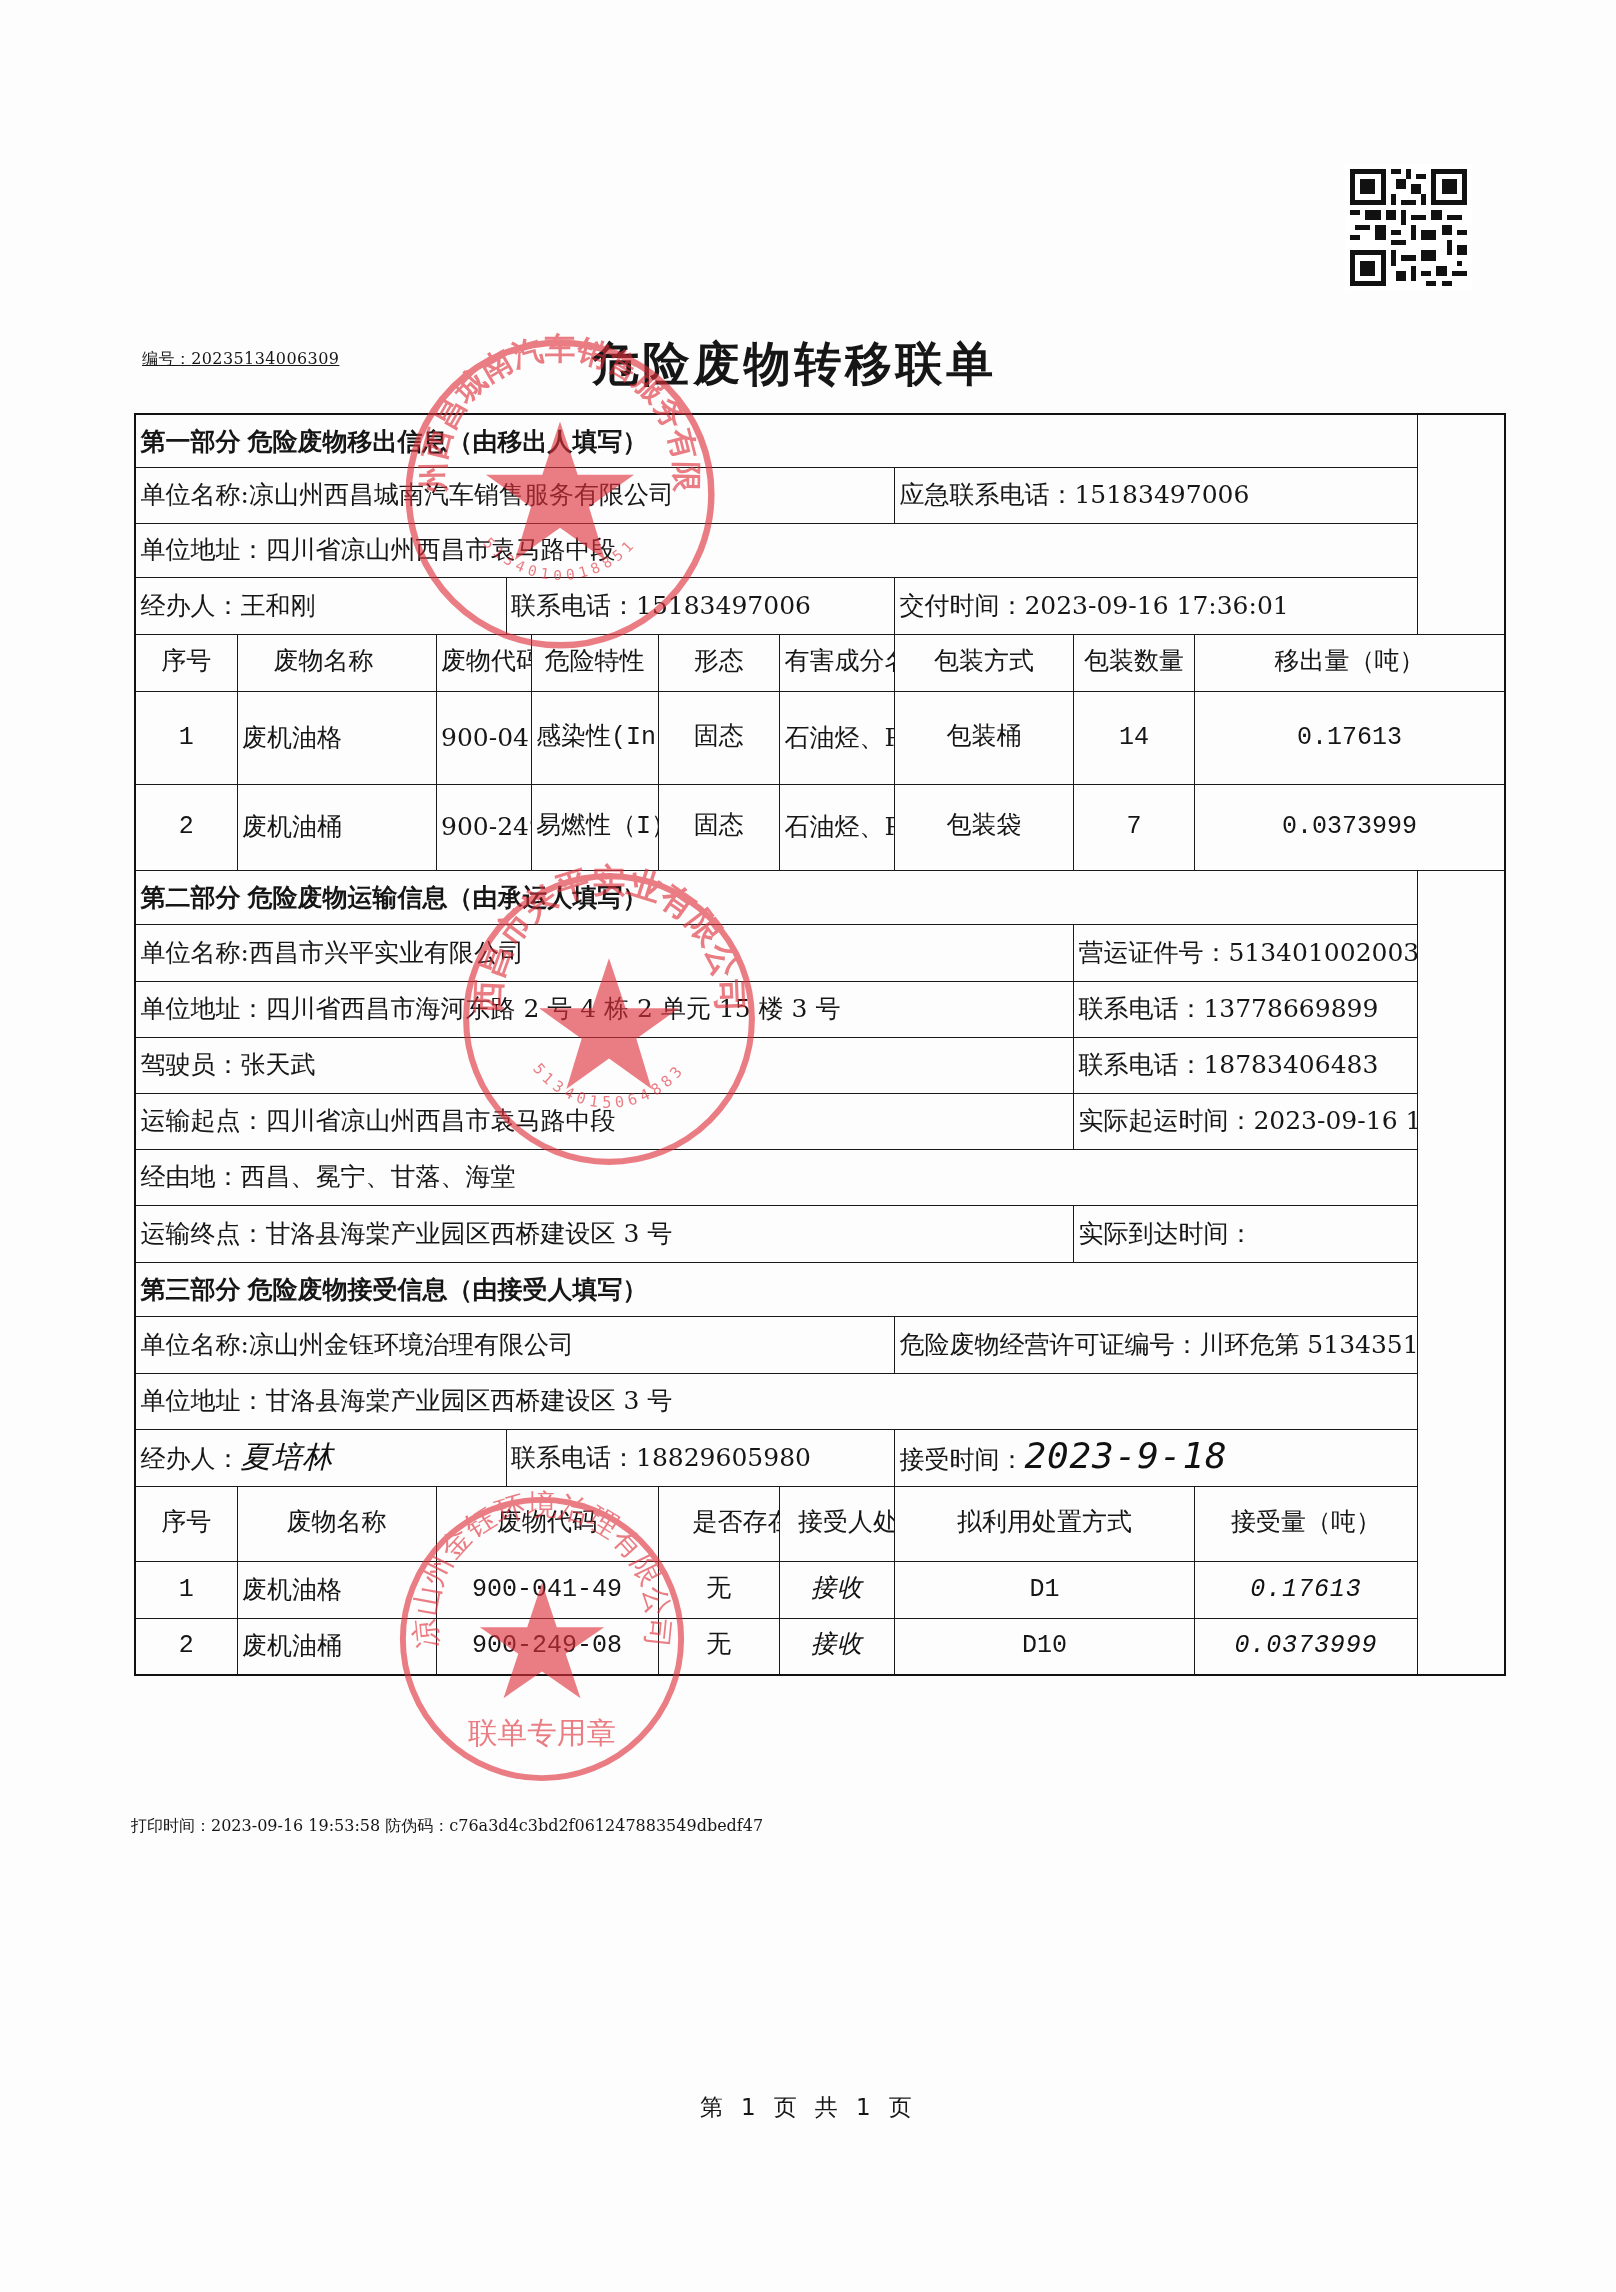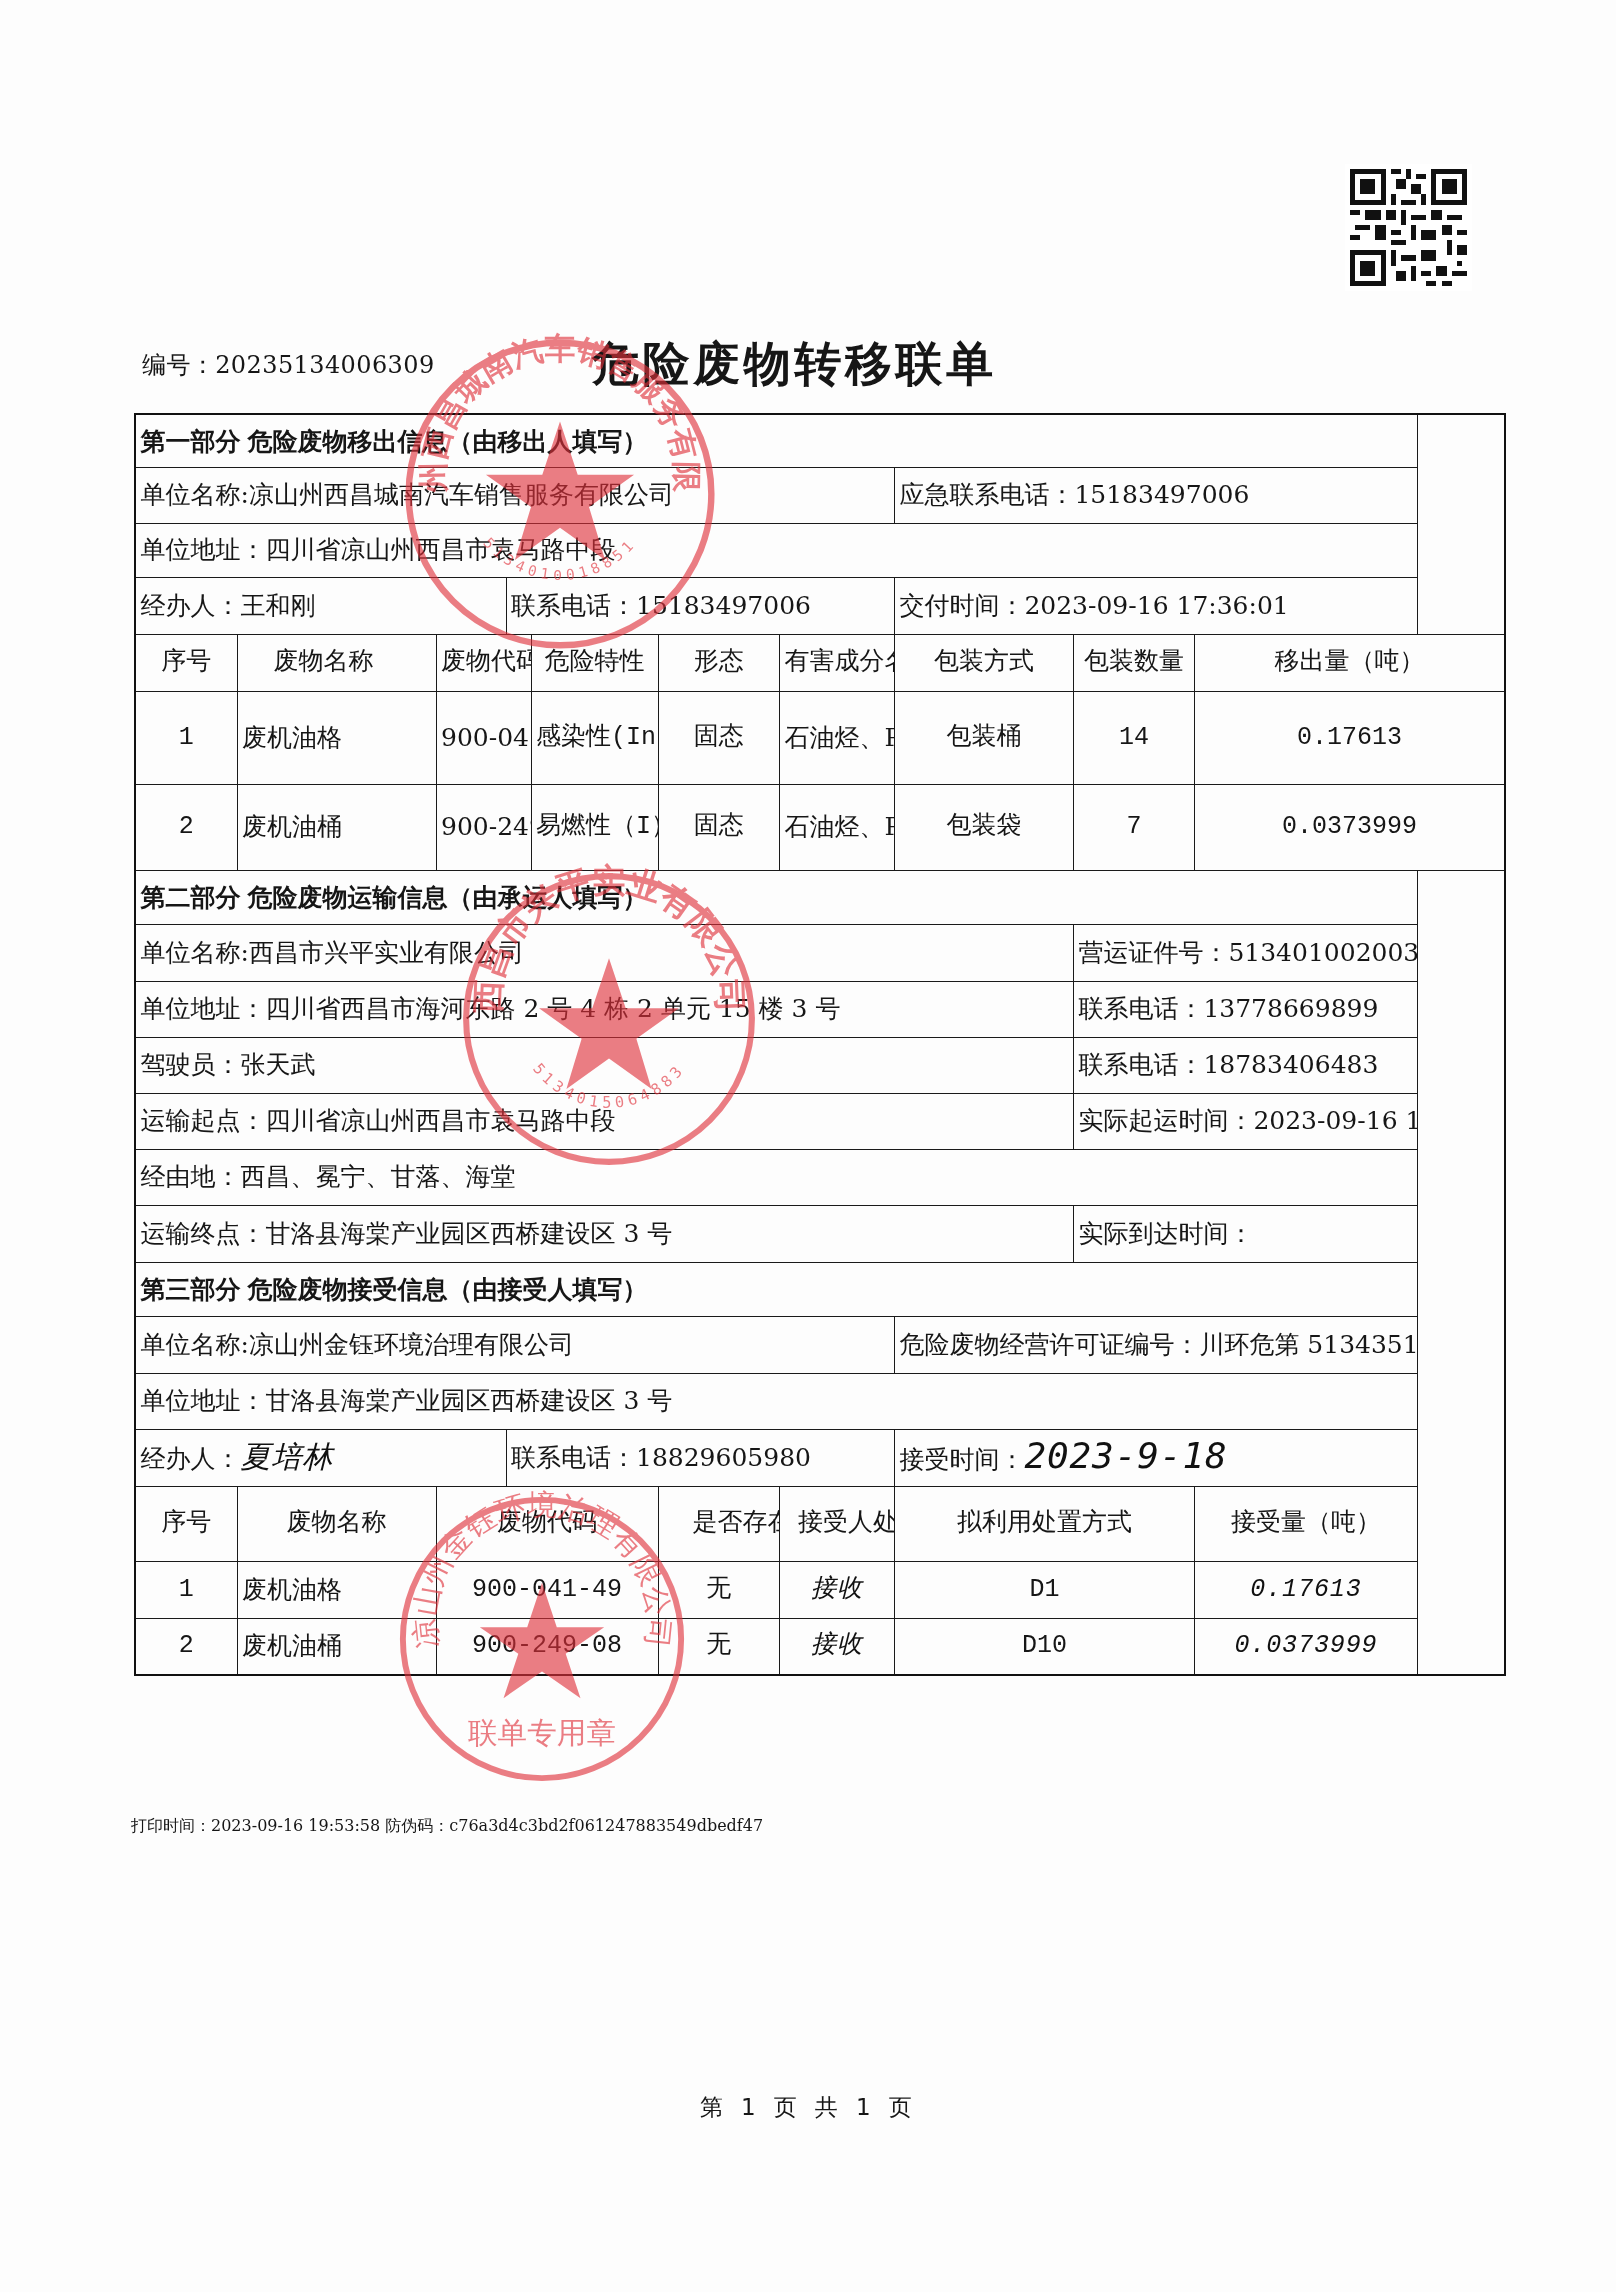--- a/index.html
+++ b/index.html
@@ -8,21 +8,21 @@
     background: #fdfdfd;
     font-family: "DejaVu Serif", "Liberation Serif", serif;
     color: #161616;
   }
 
   
   .qr { position: absolute; left: 1345px; top: 164px; width: 127px; height: 127px; background: #fff; }
   .qr svg { width: 100%; height: 100%; display: block; }
 
   
-  .doc-no { position: absolute; left: 142px; top: 349px; font-size: 24px; letter-spacing: 0.4px; }
+  .doc-no { position: absolute; left: 142px; top: 349px; font-size: 16px; letter-spacing: 0.4px; text-decoration: underline; }
   .doc-title { position: absolute; left: 584px; top: 333px; font-size: 47px; font-weight: bold; letter-spacing: 3.6px;
     font-family: "DejaVu Sans", "Liberation Sans", sans-serif; margin-left: 8px; }
 
   
   .sheet { position: absolute; left: 134px; top: 413px; width: 1372px; }
   table.grid { border-collapse: collapse; width: 100%; table-layout: fixed; }
   table.grid td {
     border: 1.8px solid #1a1a1a; padding: 0 4.5px; font-size: 25px; line-height: 34px;
     vertical-align: middle; white-space: nowrap; overflow: hidden;
   }

